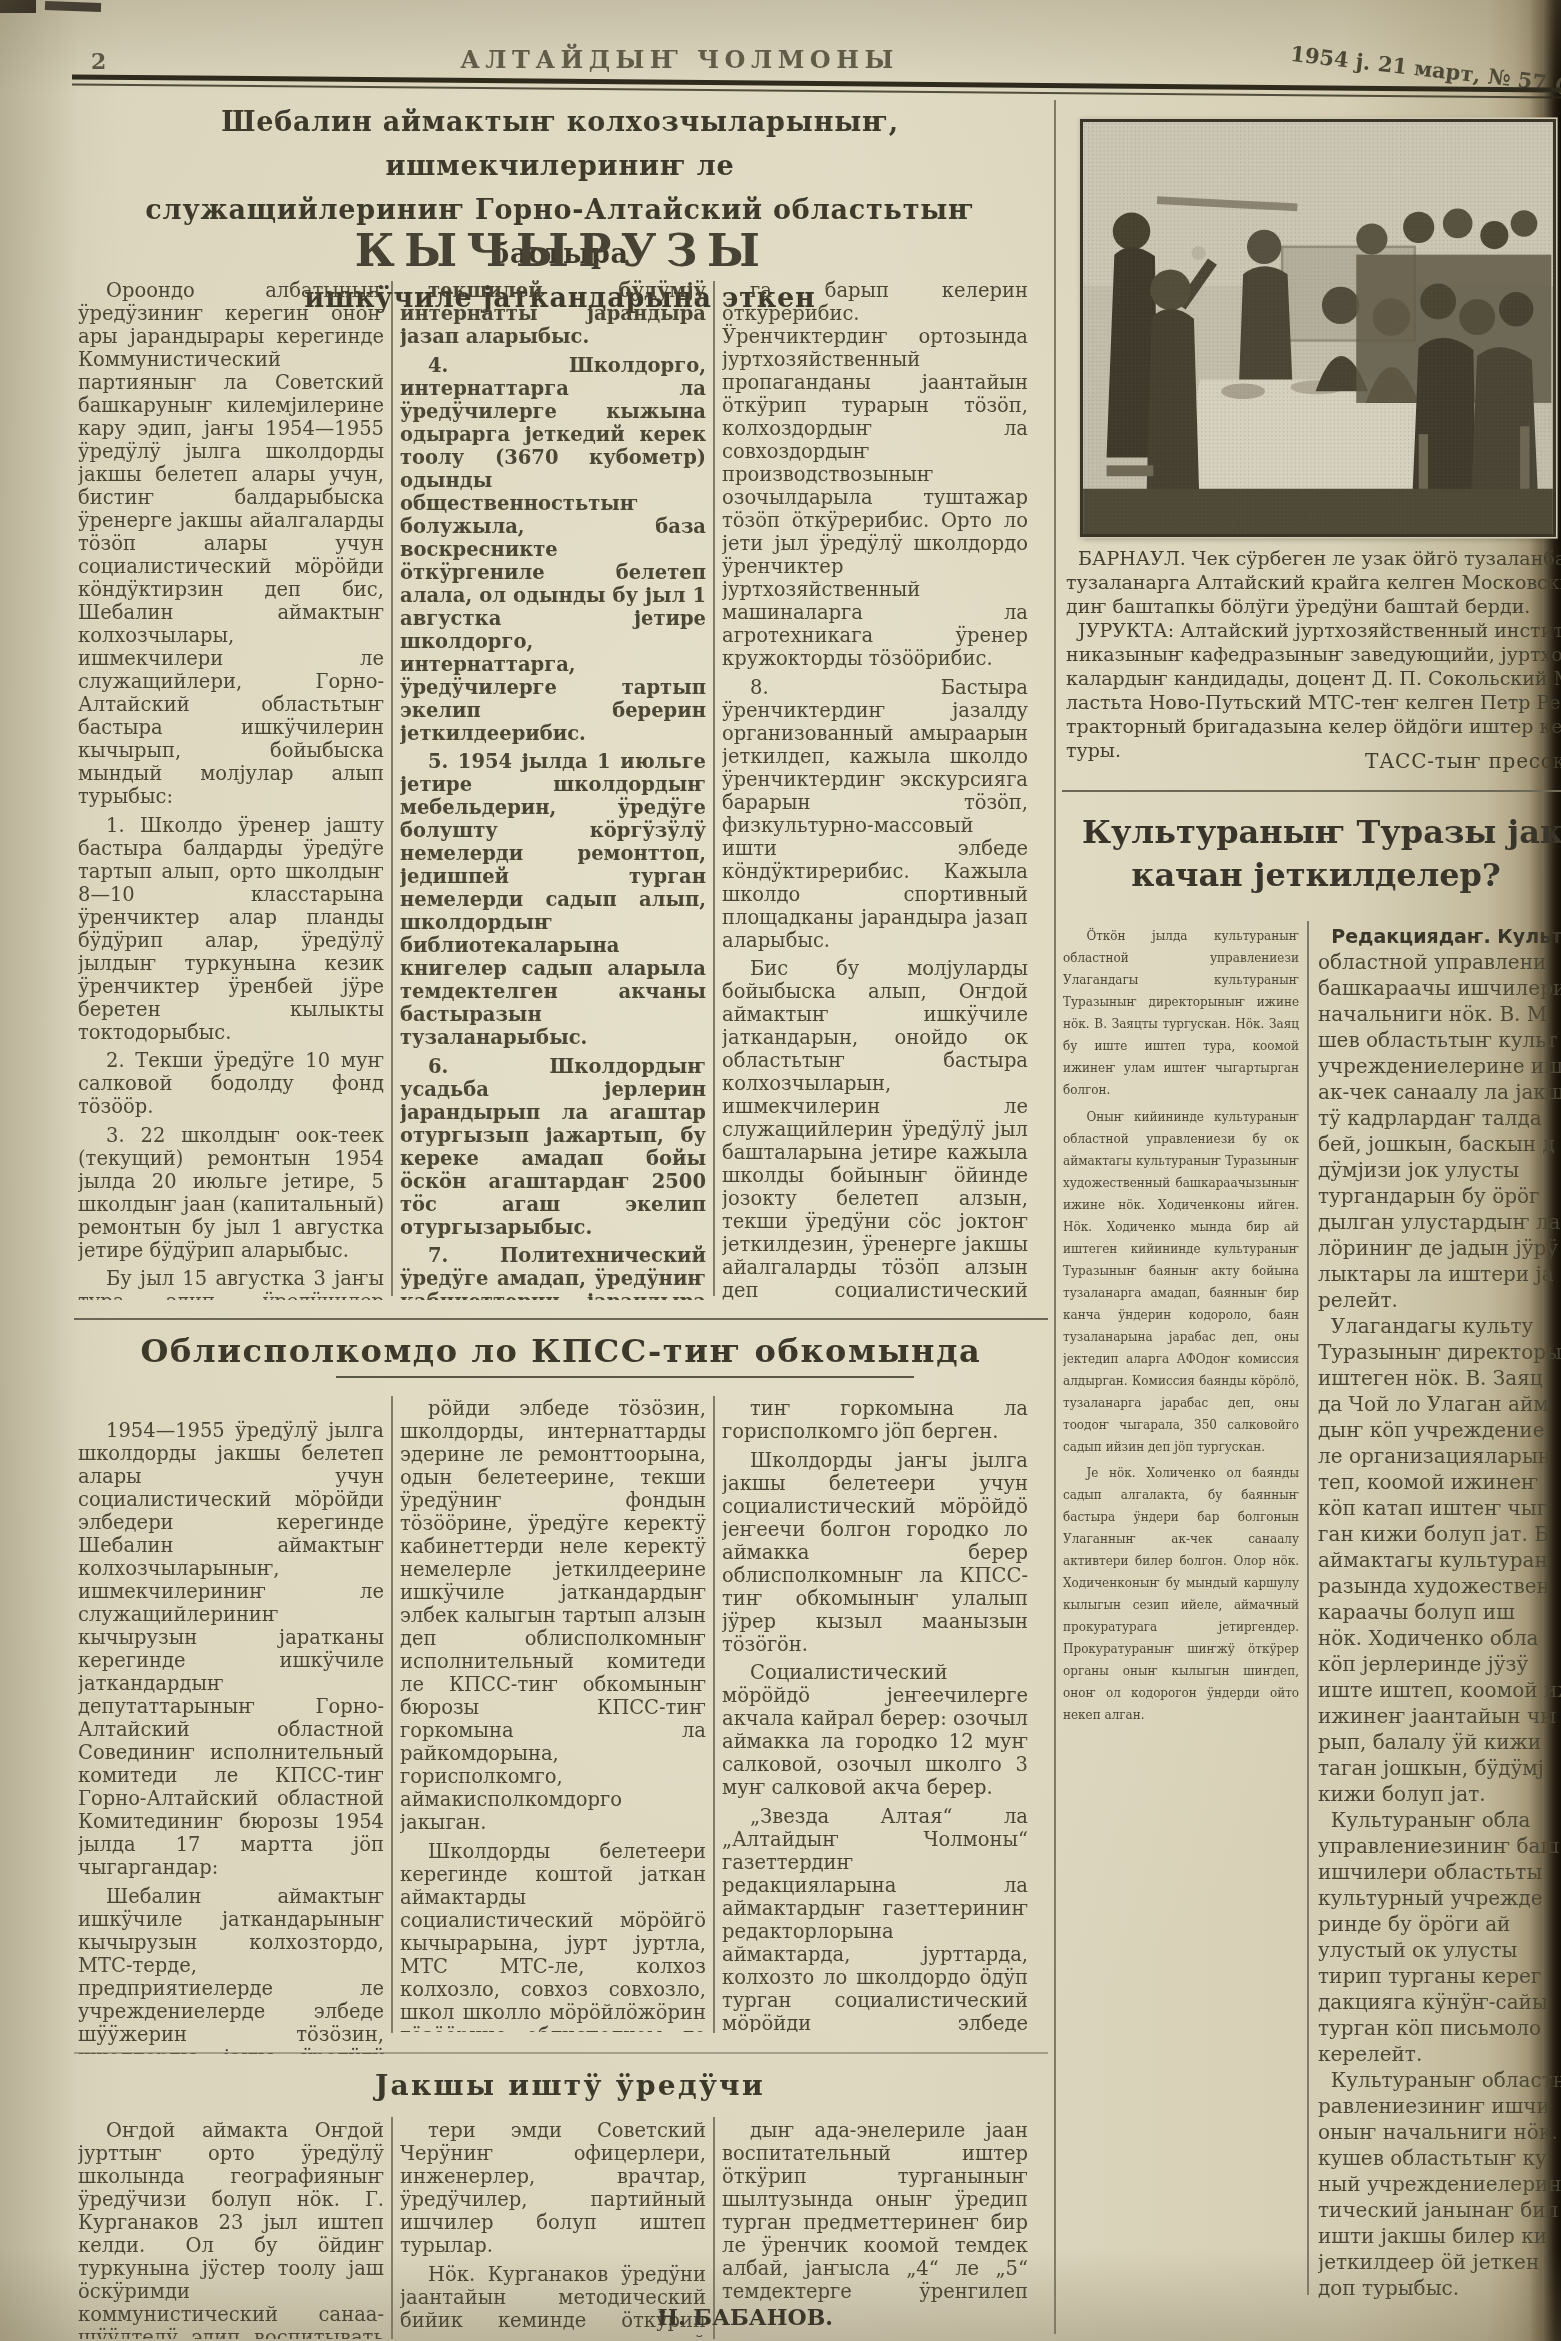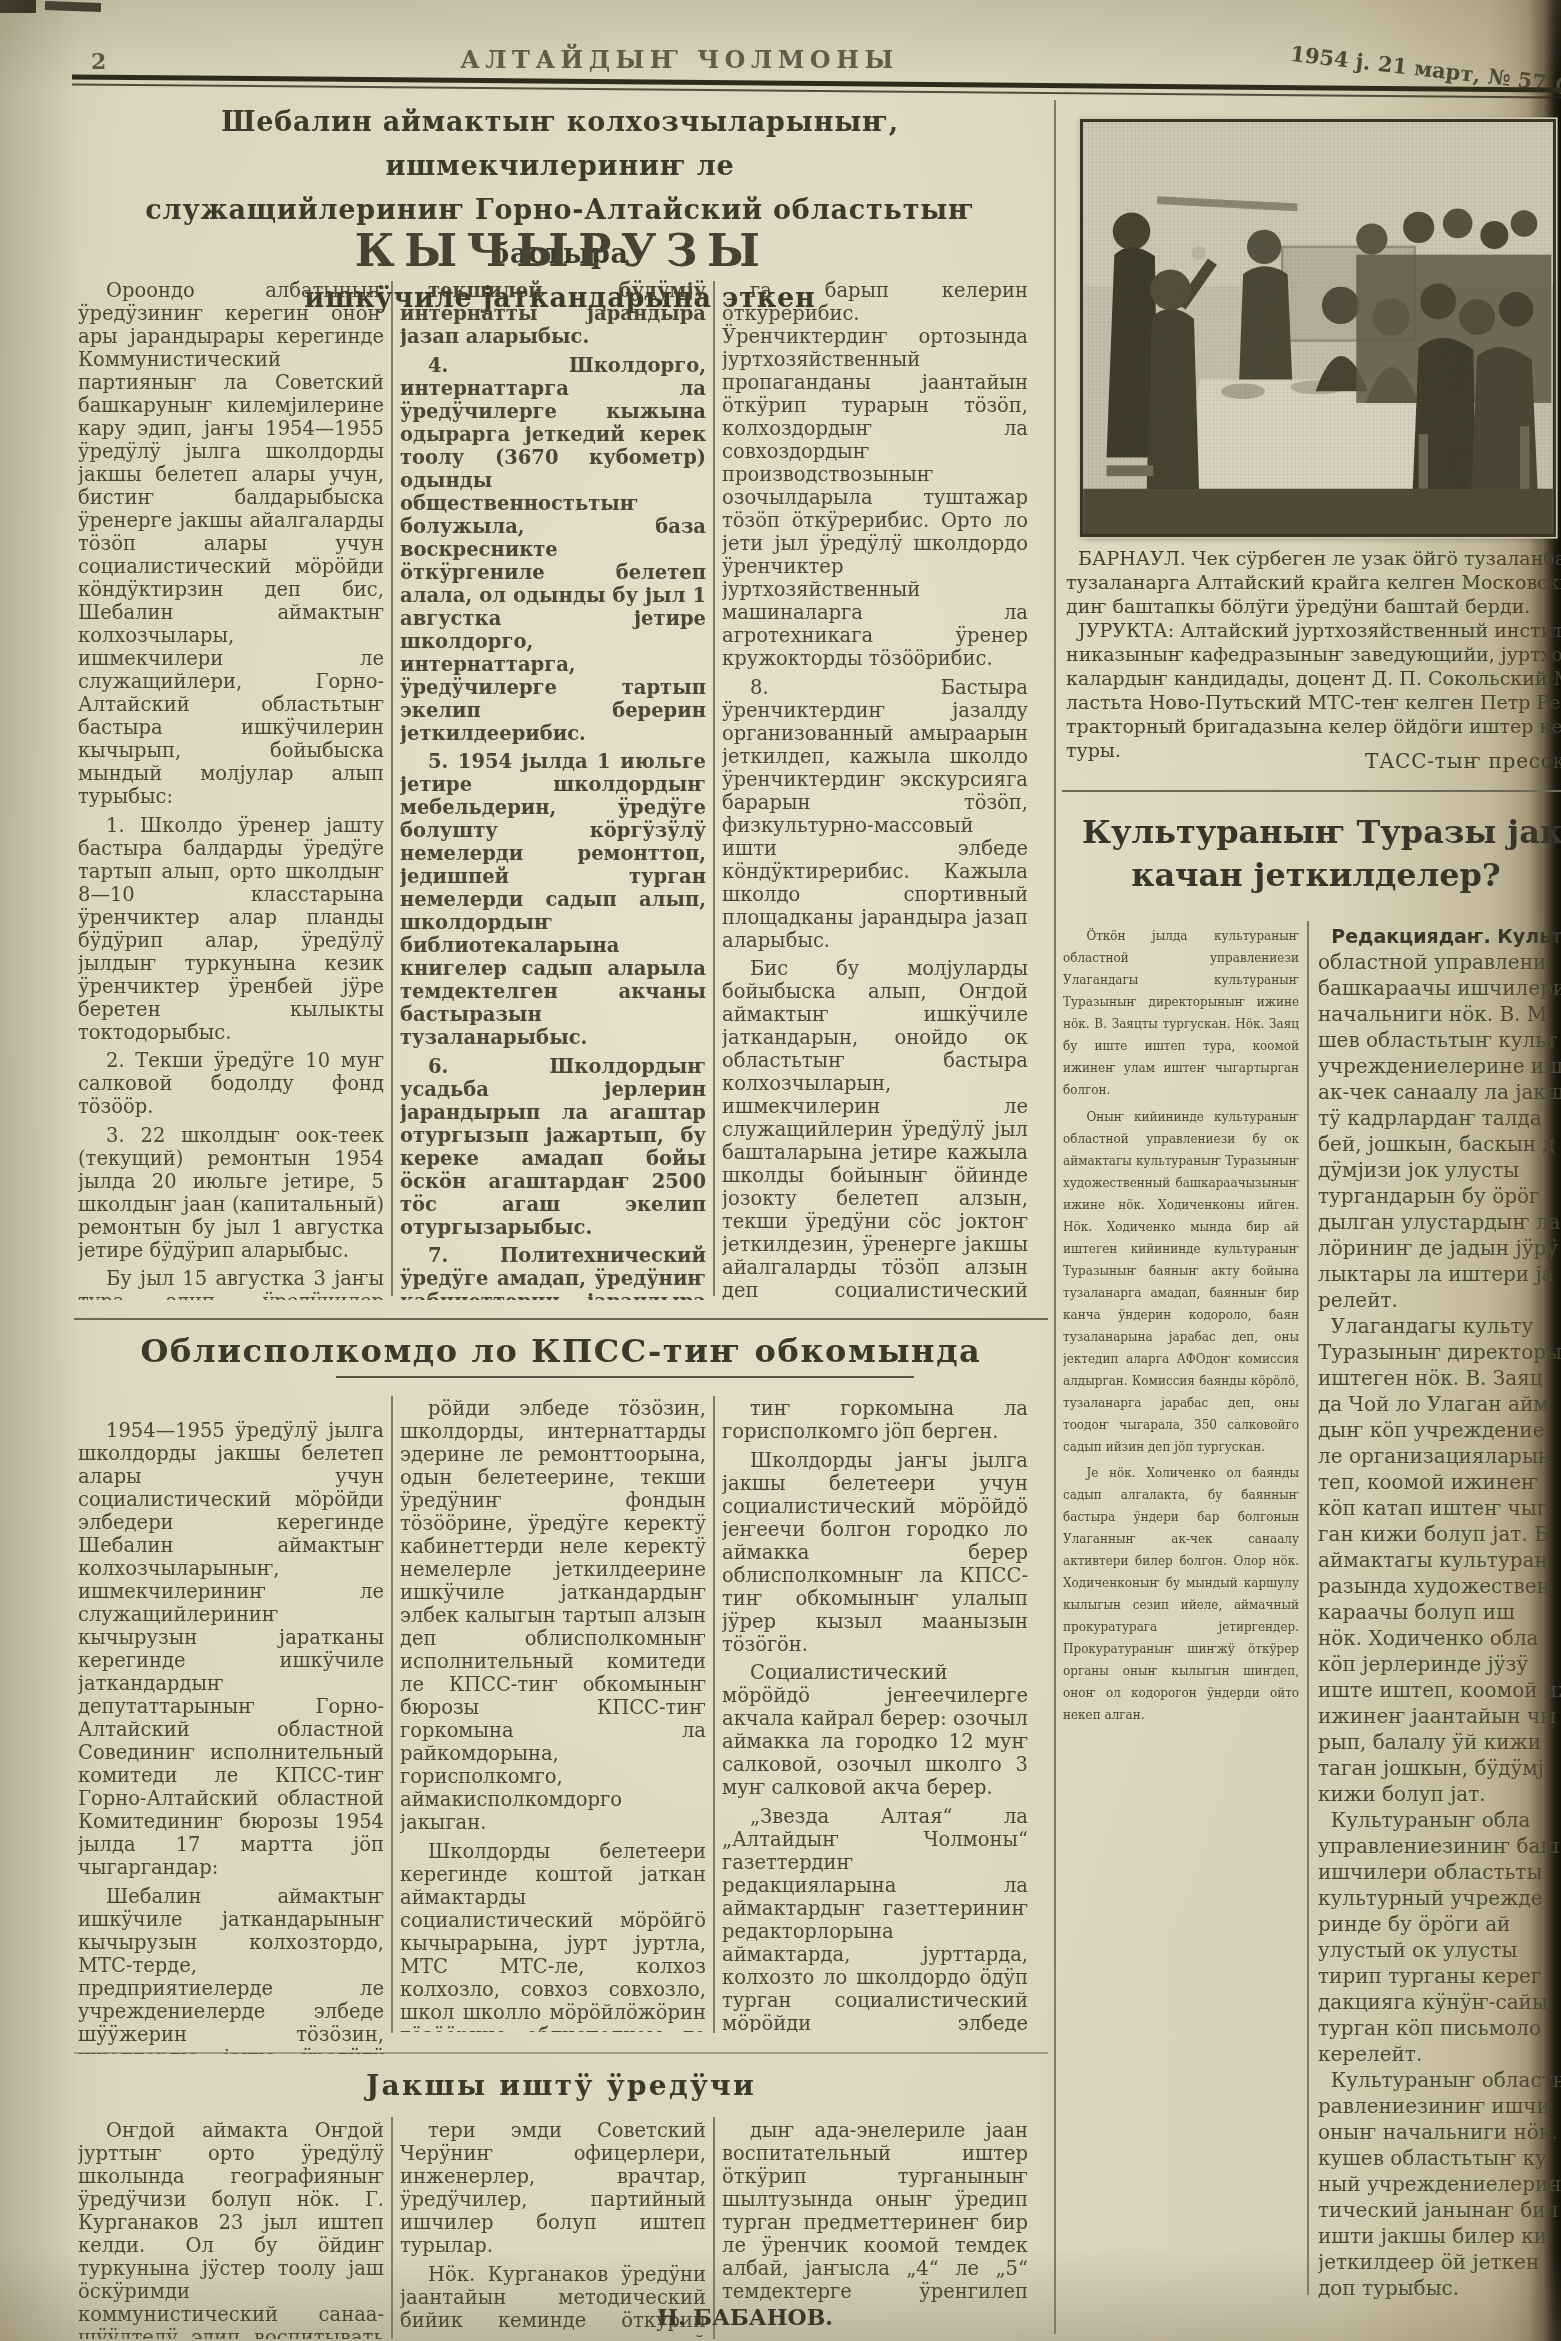--- a/index.html
+++ b/index.html
@@ -241,21 +241,21 @@
       <p>Школдорды белетеери керегинде коштой јаткан аймактарды социалистический мӧрӧйгӧ кычырарына, јурт јуртла, МТС МТС-ле, колхоз колхозло, совхоз совхозло, школ школло мӧрӧйлӧжӧрин тӧзӧӧрине облисполком ло КПСС-тиҥ обкомыныҥ бюрозы партияныҥ райкомдорына ла аймакисполкомдорго, КПСС-</p>
     </div>
   <div class="abs col" style="left:722px;top:1397px;width:306px;height:635px;">
       <p>тиҥ горкомына ла горисполкомго јӧп берген.</p>
       <p>Школдорды јаҥы јылга јакшы белетеери учун социалистический мӧрӧйдӧ јеҥеечи болгон городко ло аймакка берер облисполкомныҥ ла КПСС-тиҥ обкомыныҥ улалып јӱрер кызыл маанызын тӧзӧгӧн.</p>
       <p>Социалистический мӧрӧйдӧ јеҥеечилерге акчала кайрал берер: озочыл аймакка ла городко 12 муҥ салковой, озочыл школго 3 муҥ салковой акча берер.</p>
       <p>„Звезда Алтая“ ла „Алтайдыҥ Чолмоны“ газеттердиҥ редакцияларына ла аймактардыҥ газеттериниҥ редакторлорына аймактарда, јурттарда, колхозто ло школдордо ӧдӱп турган социалистический мӧрӧйди элбеде кӧргӱзсиндер деп јакару берилген.</p>
     </div>
 
   <div class="abs rule-soft noint" style="left:74px;top:2052px;width:974px;height:1.6px;opacity:.5;"></div>
-  <div class="abs sec-title-sm" style="left:74px;top:2069px;width:974px;">Јакшы иштӱ ӱредӱчи</div>
+  <div class="abs sec-title-sm" style="left:83px;top:2069px;width:974px;">Јакшы иштӱ ӱредӱчи</div>
   <div class="abs vrule noint" style="left:391px;top:2117px;height:222px;"></div>
   <div class="abs vrule noint" style="left:713px;top:2117px;height:222px;"></div>
 
   <div class="abs col" style="left:78px;top:2119px;width:306px;height:220px;">
       <p>Оҥдой аймакта Оҥдой јурттыҥ орто ӱредӱлӱ школында географияныҥ ӱредӱчизи болуп нӧк. Г. Курганаков 23 јыл иштеп келди. Ол бу ӧйдиҥ туркунына јӱстер тоолу јаш ӧскӱримди коммунистический санаа-шӱӱлтелӱ эдип воспитывать эткен. Оныҥ воспитывать эткен ӱренчик-</p>
     </div>
   <div class="abs col" style="left:400px;top:2119px;width:306px;height:220px;">
       <p>тери эмди Советский Черӱниҥ офицерлери, инженерлер, врачтар, ӱредӱчилер, партийный ишчилер болуп иштеп турылар.</p>
       <p>Нӧк. Курганаков ӱредӱни јаантайын методический бийик кеминде ӧткӱрип турганыла коштой ӱренчиктерле, олор-</p>
     </div>

